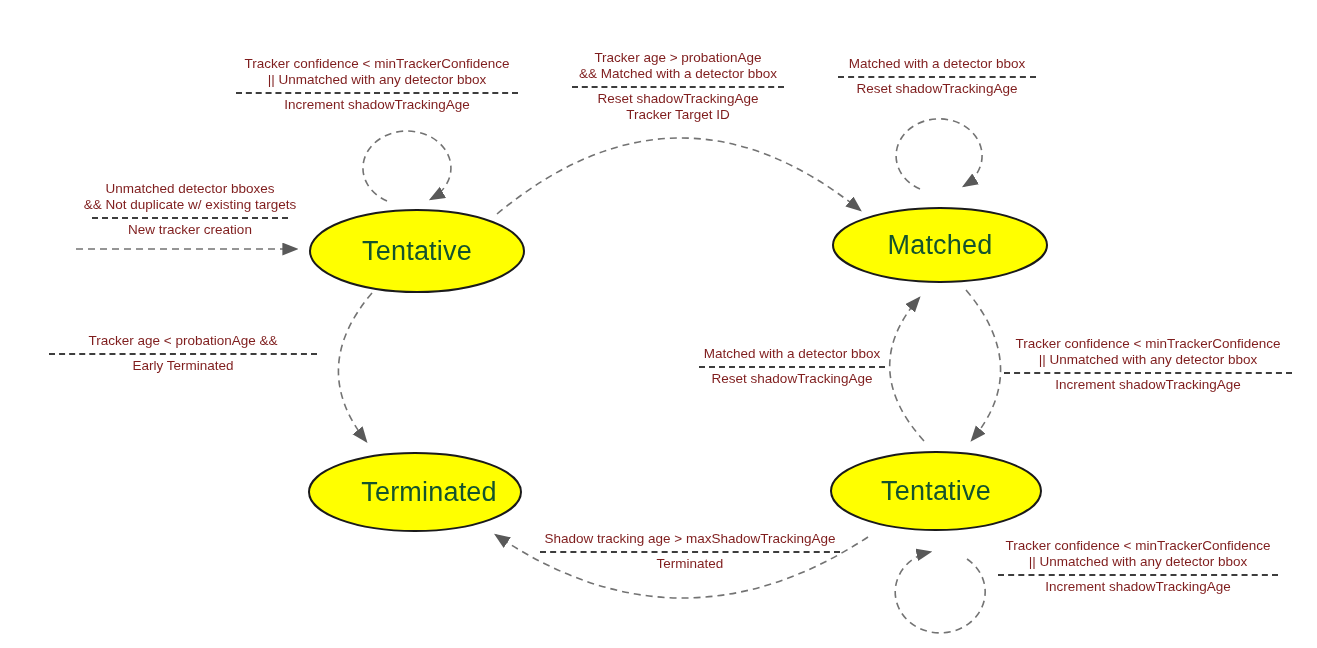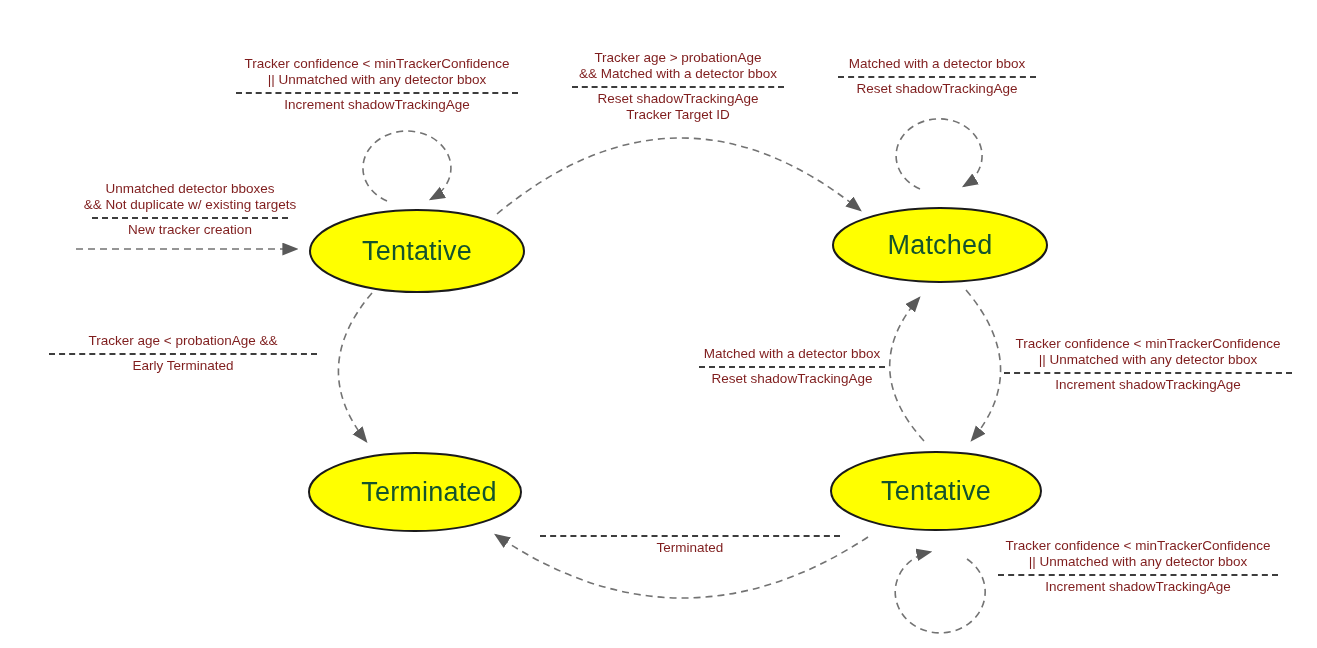--- a/index.html
+++ b/index.html
@@ -120,20 +120,21 @@
   </div>
 
   <div class="tlabel" style="left:992px;top:336px;width:312px;">
     <div>Tracker confidence &lt; minTrackerConfidence</div>
     <div>|| Unmatched with any detector bbox</div>
     <div class="sep" style="width:288px;"></div>
     <div>Increment shadowTrackingAge</div>
   </div>
 
   <div class="tlabel" style="left:530px;top:531px;width:320px;">
+    <div>Shadow tracking age &gt; maxShadowTrackingAge</div>
     <div class="sep" style="width:300px;"></div>
     <div>Terminated</div>
   </div>
 
   <div class="tlabel" style="left:982px;top:538px;width:312px;">
     <div>Tracker confidence &lt; minTrackerConfidence</div>
     <div>|| Unmatched with any detector bbox</div>
     <div class="sep" style="width:280px;"></div>
     <div>Increment shadowTrackingAge</div>
   </div>

